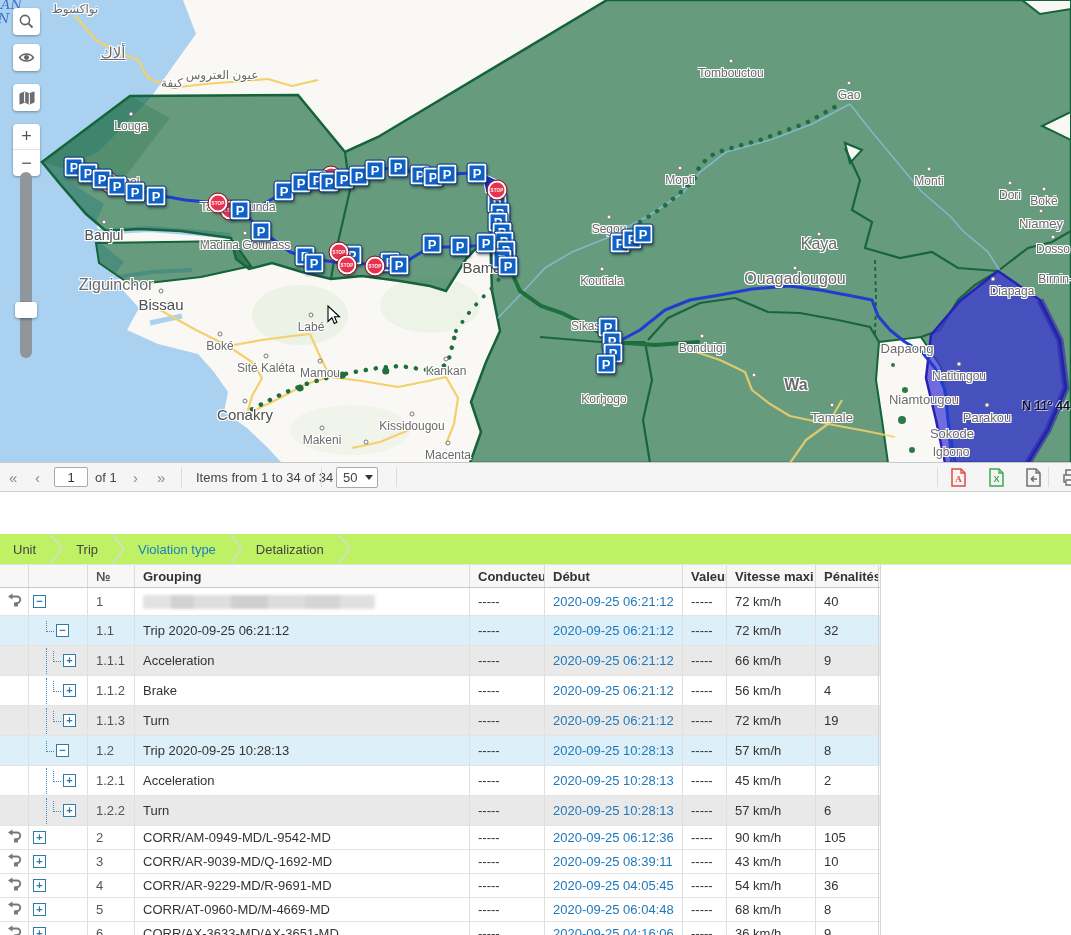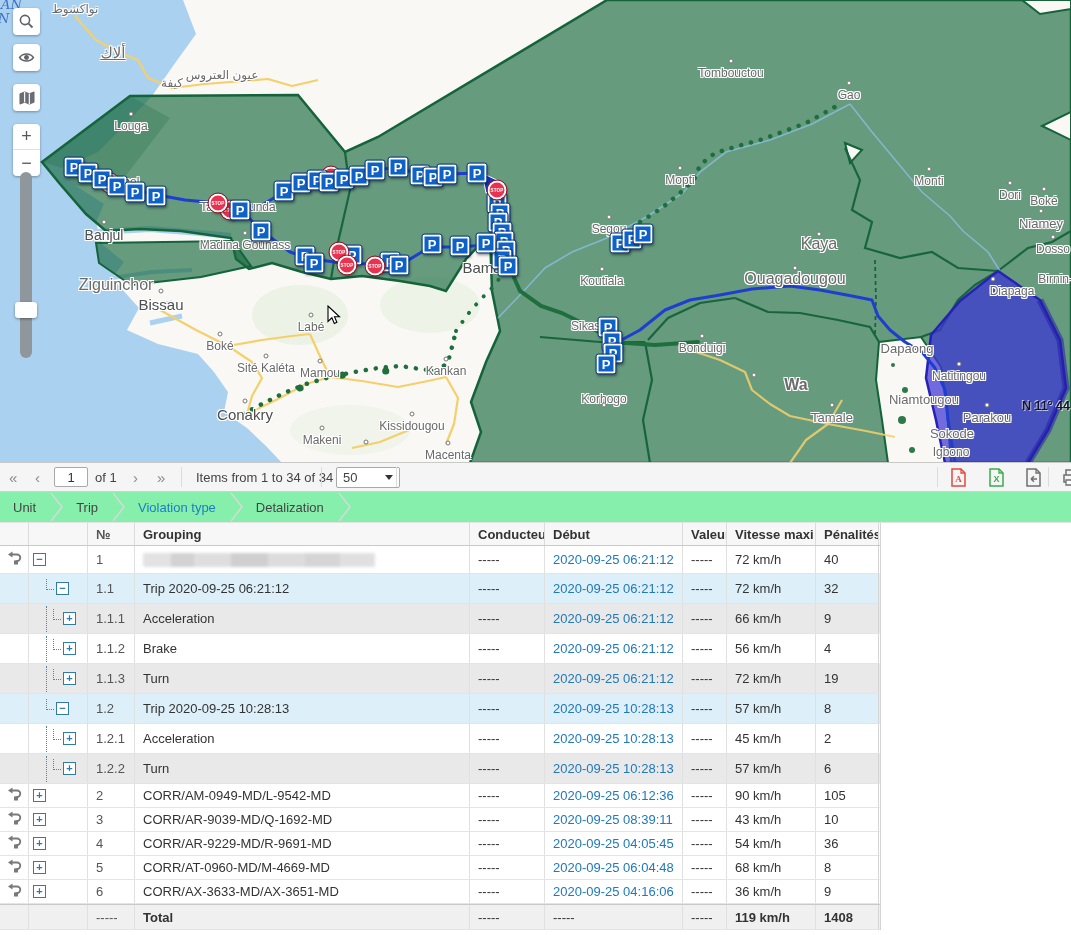--- a/index.html
+++ b/index.html
@@ -31,27 +31,27 @@
             text-shadow:-1px -1px 0 rgba(255,255,255,.6),1px 1px 0 rgba(255,255,255,.6); white-space:nowrap; }
   .cursor { position:absolute; left:327px; top:305px; }
 
   
   .toolbar { position:relative; height:29px; background:#f5f5f5; border-bottom:1px solid #cfcfcf; font-size:13px; color:#444; overflow:hidden; }
   .toolbar .abs { position:absolute; top:0; height:28px; display:flex; align-items:center; }
   .navg { color:#8a8a8a; font-size:15px; cursor:pointer; }
   .page-input { position:absolute; left:54px; top:4px; width:34px; height:20px; border:1px solid #a9a9a9; border-radius:2px;
                 text-align:center; font-size:13px; color:#333; background:#fff; font-family:"Liberation Sans",sans-serif; }
   .vsep { position:absolute; top:4px; width:1px; height:20px; background:#dcdcdc; }
-  .select-box { position:absolute; left:336px; top:4px; width:64px; height:21px; border:1px solid #a9a9a9; border-radius:2px;
+  .select-box { position:absolute; left:336px; top:4px; width:42px; height:21px; border:1px solid #a9a9a9; border-radius:2px;
                 background:#fff; display:flex; align-items:center; padding:0 6px; gap:8px; cursor:pointer; }
   .select-box .caret { width:0; height:0; border-left:4px solid transparent; border-right:4px solid transparent; border-top:5px solid #333; margin-left:auto; }
   .tico { position:absolute; top:4px; width:21px; height:21px; cursor:pointer; }
 
   
-  .breadcrumbs { height:31px; background:#86efac; border-bottom:1px solid #e3e3e3; display:flex; align-items:center; padding-left:9px; font-size:13px; color:#444; }
+  .breadcrumbs { height:31px; background:#bef264; border-bottom:1px solid #e3e3e3; display:flex; align-items:center; padding-left:9px; font-size:13px; color:#444;margin-top:42px; }
   .crumb { cursor:pointer; padding:0 4px; }
   .crumb.active { color:#1d7dc2; }
   .crumb-sep { display:flex; align-items:center; margin:0 8px 0 10px; }
 
   
   .rtable { width:881px; border-right:1px solid #d5d5d5; font-size:13px; color:#333; }
   .trow { display:flex; height:24px; border-bottom:1px solid #e4e4e4; background:#fff; }
   .trow.tree { height:30px; }
   .trow.first { height:28px; }
   .trow.totalrow { height:26px; border-top:1px solid #c9c9c9; background:#f0f0f0; }

